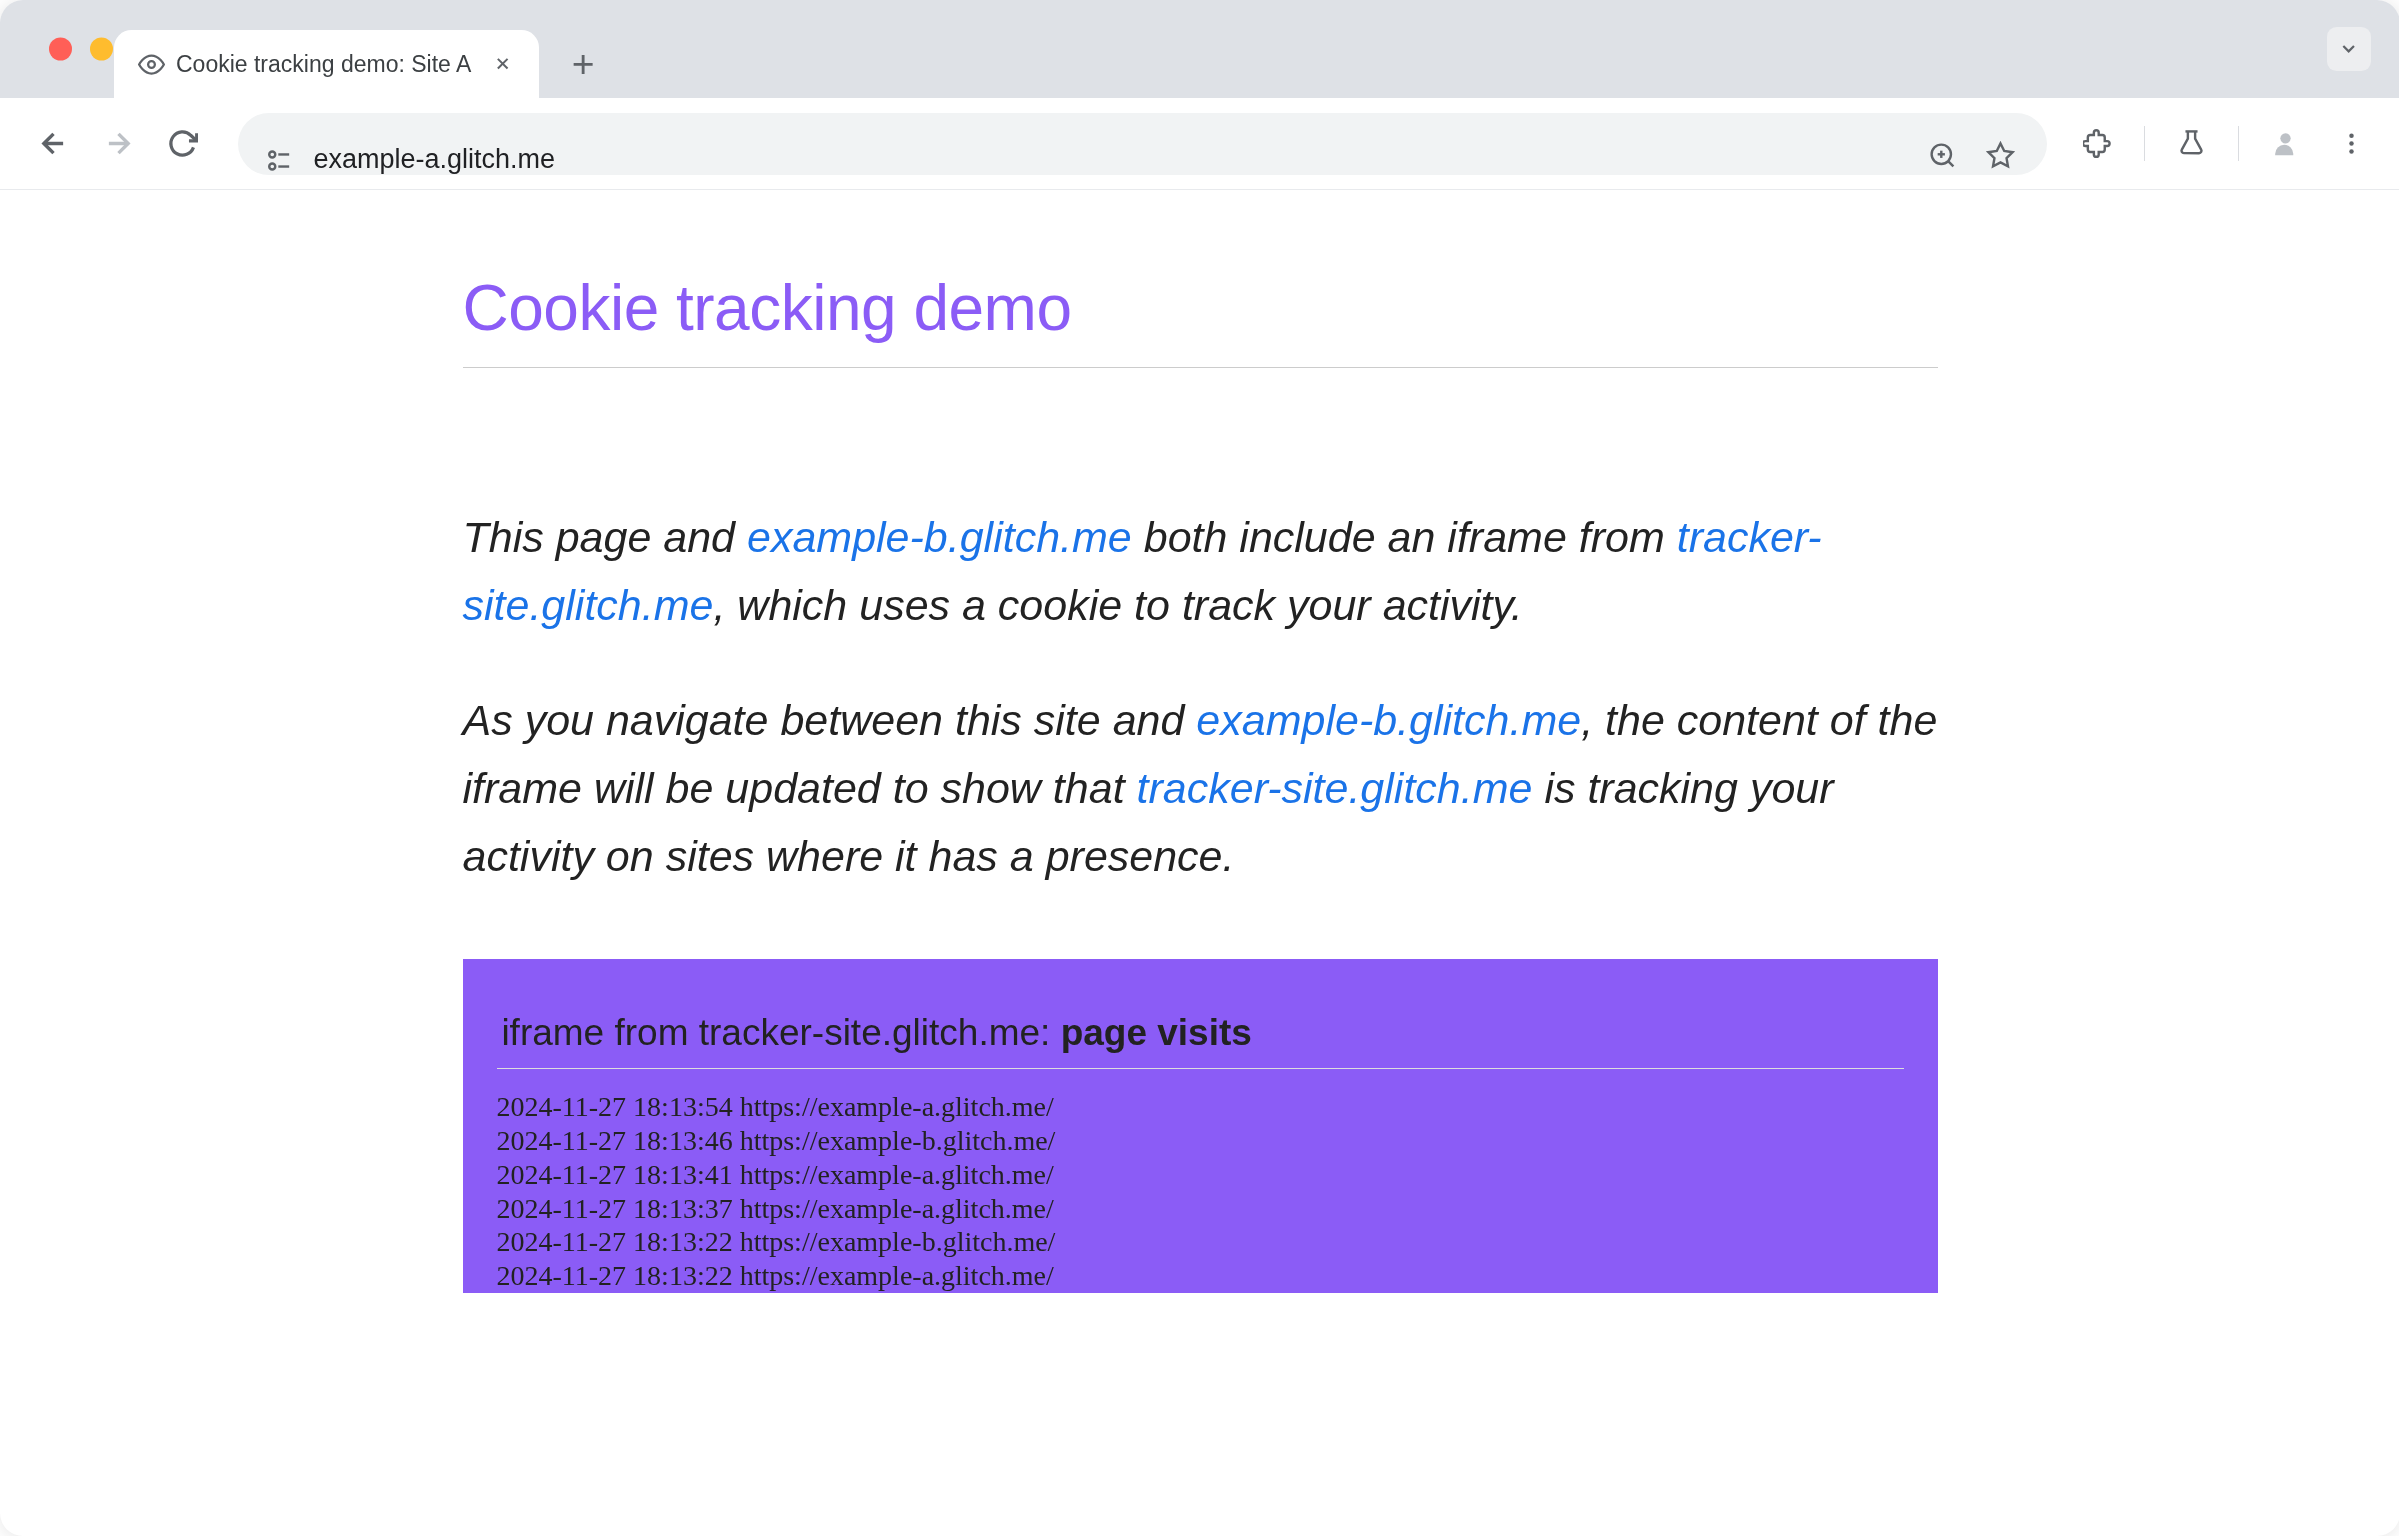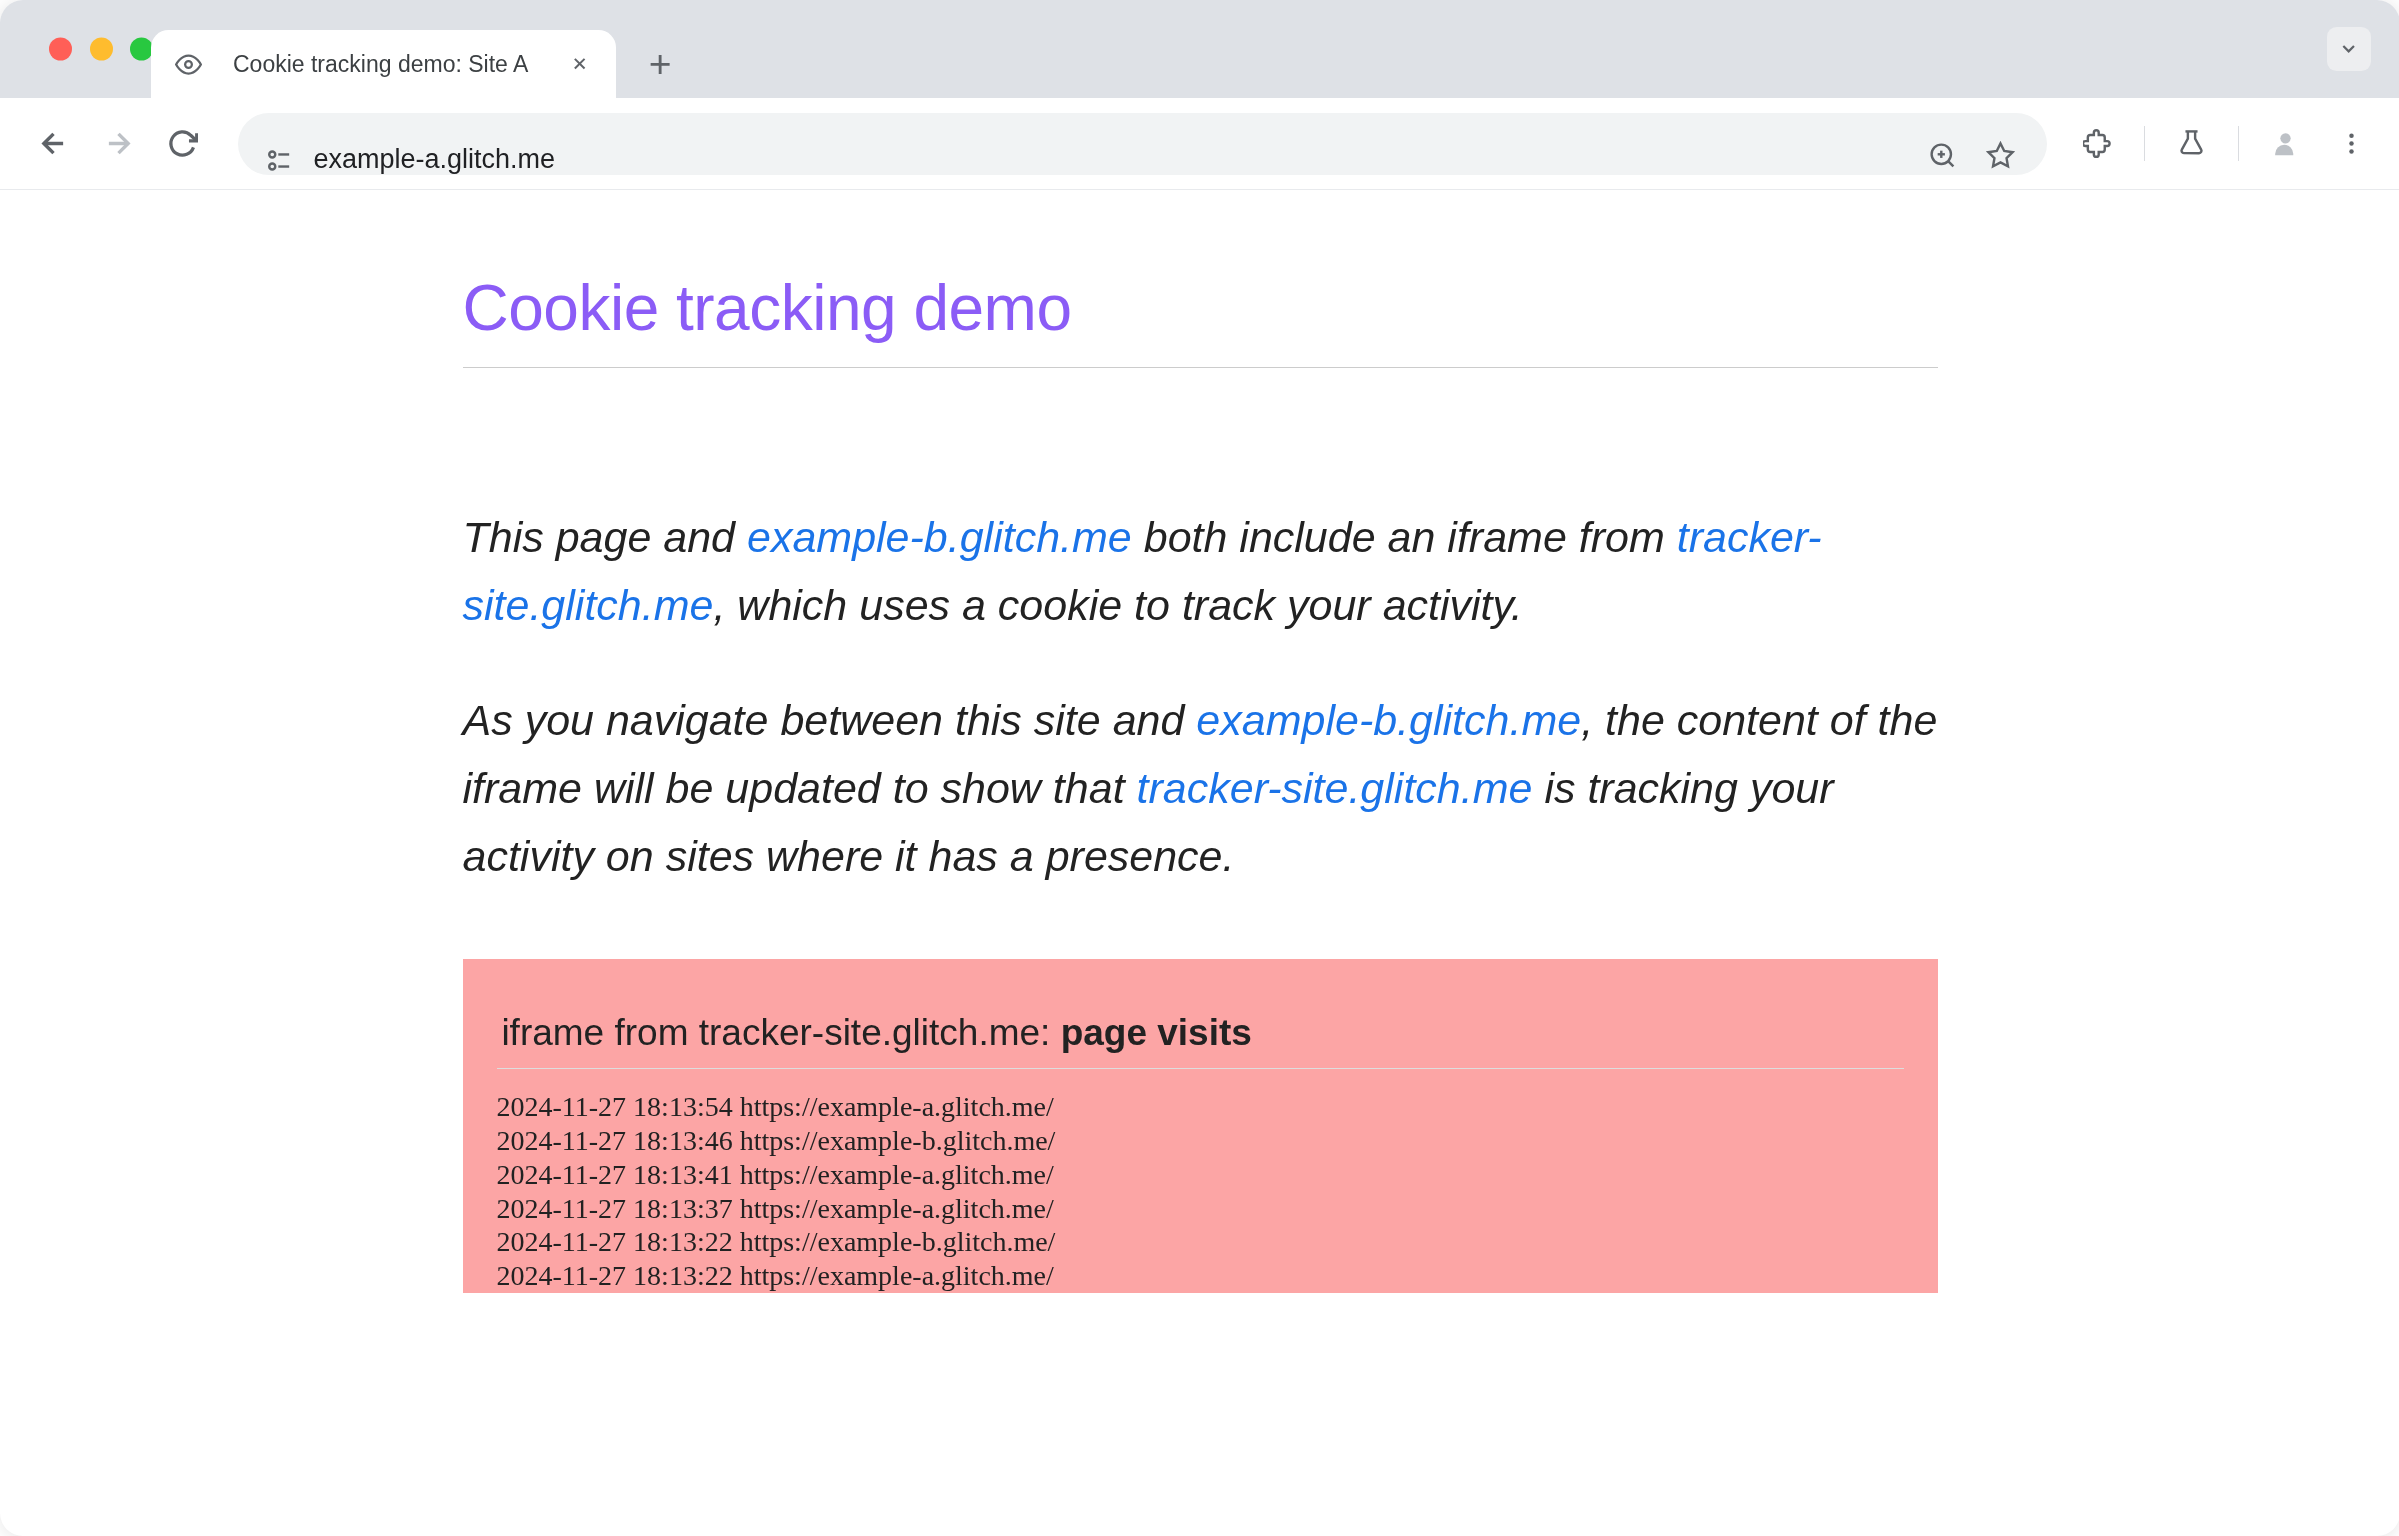--- a/index.html
+++ b/index.html
@@ -44,24 +44,24 @@
     .tl-red { background: #ff5f57; }
     .tl-yellow { background: #febc2e; }
     .tl-green { background: #28c840; }
     .tab {
       background: #fff;
       height: 68px;
       border-radius: 17.5px 17.5px 0 0;
       display: flex;
       align-items: center;
       padding: 0 23px;
-      margin-left: 112px;
+      margin-left: 75px;
       font-size: 23px;
       color: #3c4043;
-      gap: 30px;
+      gap: 10px;
       position: relative;
     }
     .tab-icon {
       width: 29px;
       height: 29px;
       display: flex;
       align-items: center;
       justify-content: center;
     }
     .tab-close {
@@ -207,21 +207,21 @@
       font-style: italic;
     }
     .body-text p {
       margin-bottom: 47px;
     }
     .link {
       color: #1a73e8;
       text-decoration: none;
     }
     .iframe-box {
-      background: #fca5a5;
+      background: #8b5cf6;
       margin-top: 68px;
       padding: 53px 34px 0 34px;
     }
     .iframe-heading {
       font-size: 37px;
       color: #222;
       font-weight: 400;
       padding: 0 4.9px;
     }
     .iframe-heading-bold {

